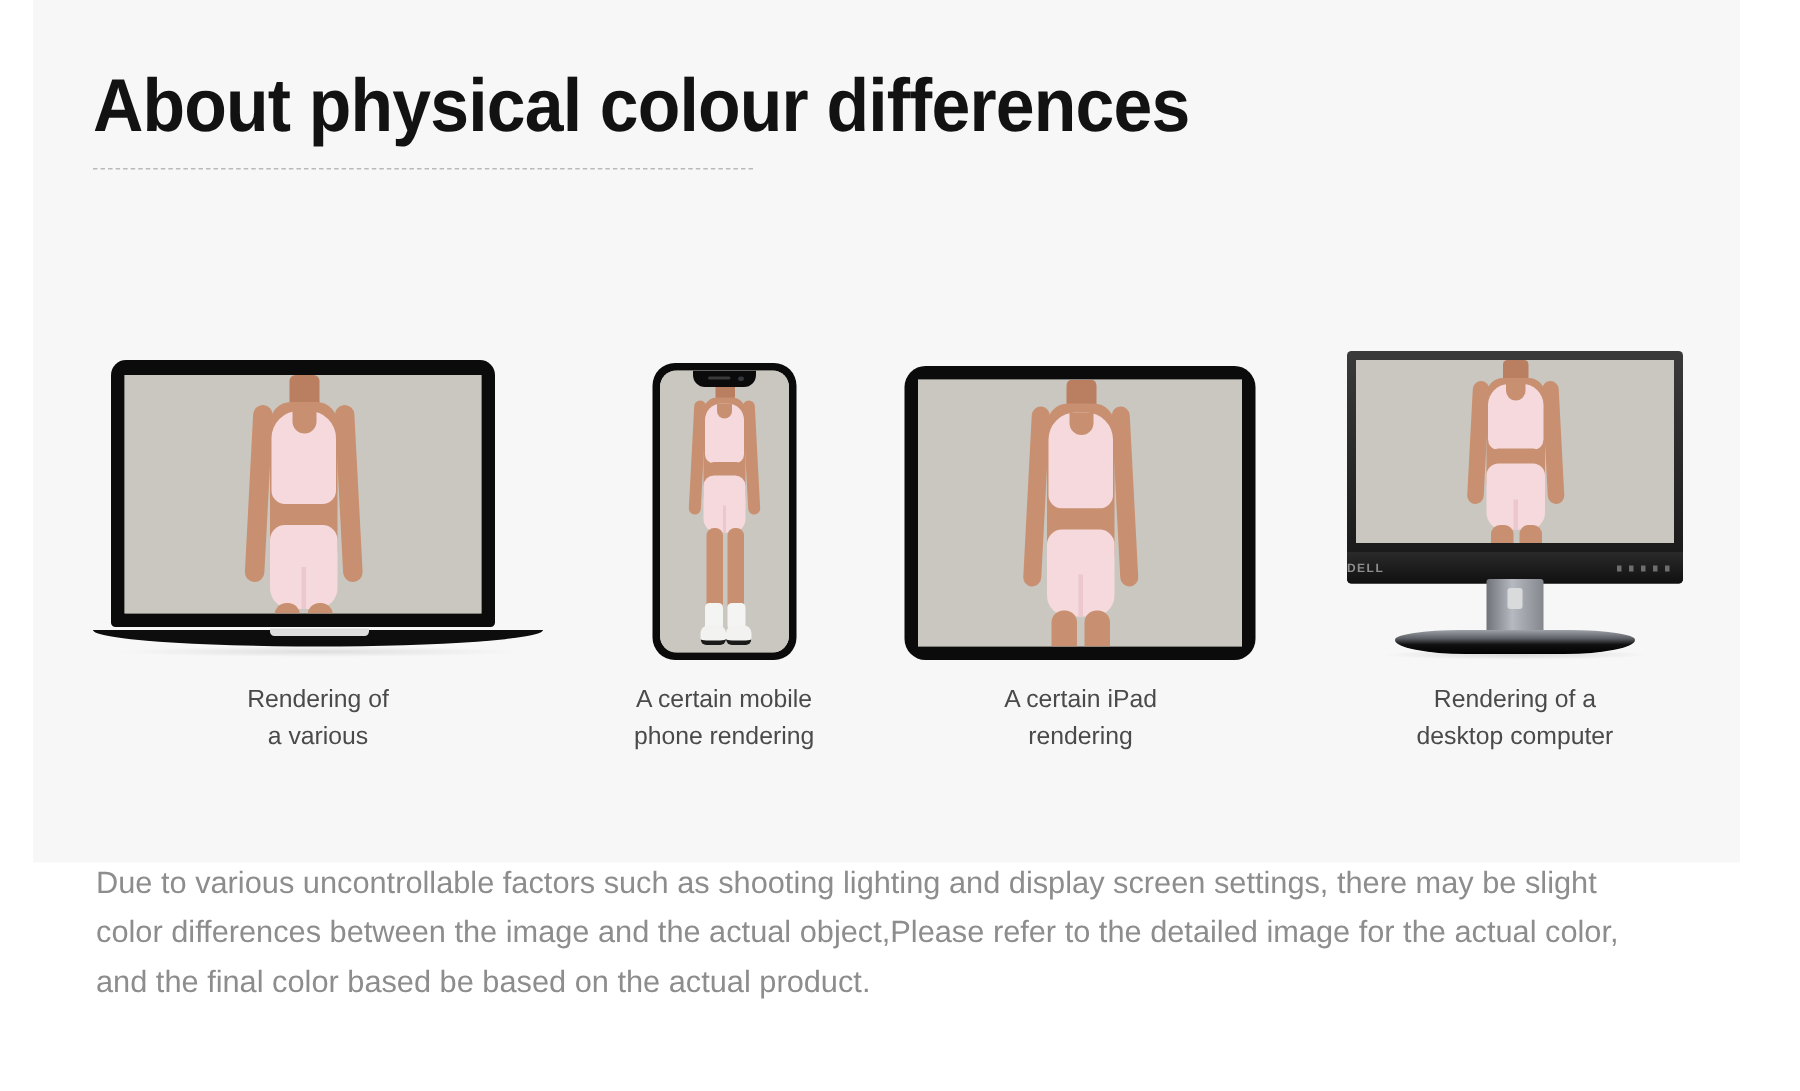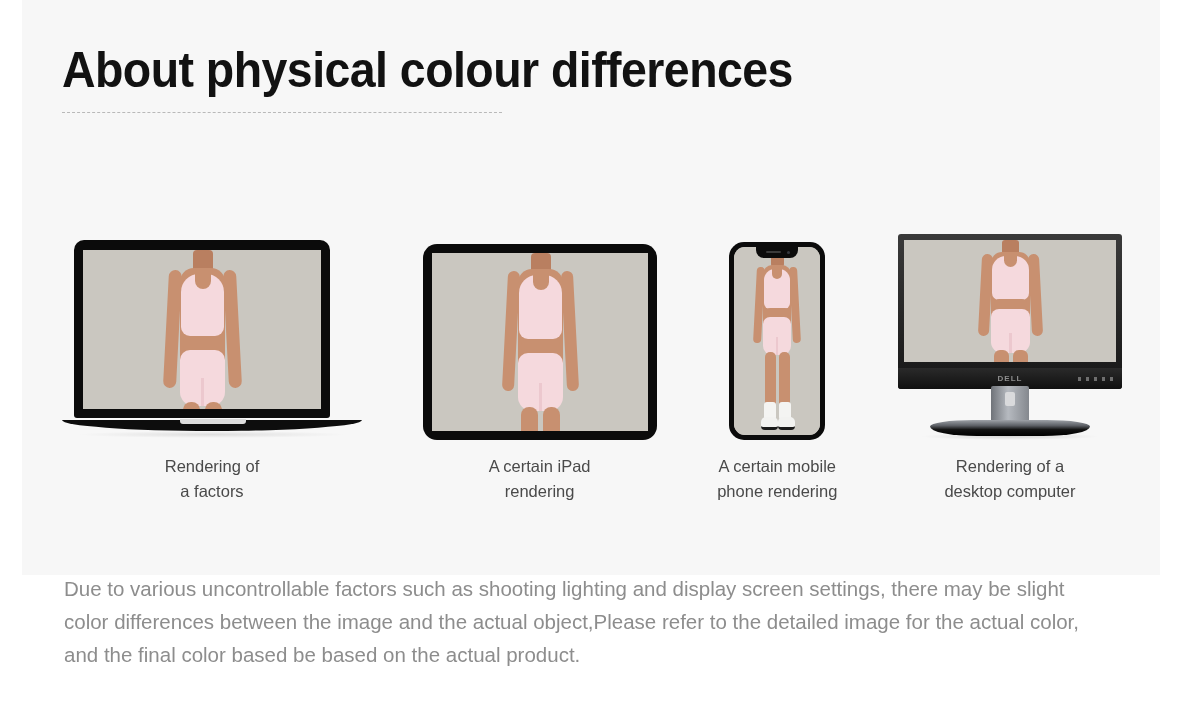--- a/index.html
+++ b/index.html
@@ -217,21 +217,21 @@
     background: #cac7c0;
   }
   .monitor-chin {
     position: absolute;
     left: 0; bottom: 0;
     width: 224px; height: 21px;
     background: linear-gradient(#2a2a2a, #101010);
     border-radius: 0 0 3px 3px;
     display: flex;
     align-items: center;
-    justify-content: center;
+    justify-content: flex-start;
   }
   .dell-logo {
     font-size: 8px;
     letter-spacing: 1px;
     font-weight: 700;
     color: #8e8e8e;
     font-family: "Liberation Sans", sans-serif;
   }
   .monitor-buttons {
     position: absolute;
@@ -341,49 +341,21 @@
                   </div>
                 </div>
               </div>
             </div>
             <div class="laptop-base"></div>
             <div class="laptop-notch"></div>
             <div class="laptop-shadow"></div>
           </div>
         </div>
         <div class="device-caption">Rendering of
-a factors</div>
-      </div>
-
-      <div class="device-cell">
-        <div class="device-stage">
-          <div class="tablet">
-            <div class="tablet-body">
-              <div class="tablet-screen">
-                <div class="photo">
-                  <div class="model" style="width:106px;height:100%;">
-                    <div class="m-neck skin-d" style="left:44px;top:0;width:20px;height:20px;border-radius:4px;"></div>
-                    <div class="m-arm-l skin" style="left:18px;top:18px;width:12px;height:120px;border-radius:8px;transform:rotate(3deg);"></div>
-                    <div class="m-arm-r skin" style="left:77px;top:18px;width:12px;height:120px;border-radius:8px;transform:rotate(-3deg);"></div>
-                    <div class="m-torso skin" style="left:31px;top:16px;width:45px;height:114px;border-radius:14px;"></div>
-                    <div class="m-top pink" style="left:32px;top:22px;width:43px;height:64px;border-radius:18px 18px 9px 9px;"></div>
-                    <div class="m-top" style="left:46px;top:22px;width:16px;height:15px;border-radius:0 0 9px 9px;background:#c89070;"></div>
-                    <div class="m-midriff skin" style="left:34px;top:86px;width:39px;height:16px;border-radius:6px;"></div>
-                    <div class="m-shorts pink" style="left:31px;top:100px;width:45px;height:58px;border-radius:10px 10px 14px 14px;"></div>
-                    <div class="m-shorts pink-d" style="left:52px;top:130px;width:3px;height:28px;"></div>
-                    <div class="m-leg-l skin" style="left:34px;top:154px;width:17px;height:58px;border-radius:8px;"></div>
-                    <div class="m-leg-r skin" style="left:56px;top:154px;width:17px;height:58px;border-radius:8px;"></div>
-                  </div>
-                </div>
-              </div>
-            </div>
-          </div>
-        </div>
-        <div class="device-caption">A certain iPad
-rendering</div>
+a various</div>
       </div>
 
       <div class="device-cell">
         <div class="device-stage">
           <div class="phone">
             <div class="phone-body">
               <div class="phone-screen">
                 <div class="phone-notch">
                   <span class="notch-speaker"></span>
                   <span class="notch-cam"></span>
@@ -406,20 +378,48 @@
                     <div class="m-shoe-l" style="left:15px;top:170px;width:17px;height:13px;background:#f2f2f0;border-radius:5px 5px 4px 4px;border-bottom:3px solid #1a1a1a;box-sizing:border-box;"></div>
                     <div class="m-shoe-r" style="left:32px;top:170px;width:17px;height:13px;background:#f2f2f0;border-radius:5px 5px 4px 4px;border-bottom:3px solid #1a1a1a;box-sizing:border-box;"></div>
                   </div>
                 </div>
               </div>
             </div>
           </div>
         </div>
         <div class="device-caption">A certain mobile
 phone rendering</div>
+      </div>
+
+      <div class="device-cell">
+        <div class="device-stage">
+          <div class="tablet">
+            <div class="tablet-body">
+              <div class="tablet-screen">
+                <div class="photo">
+                  <div class="model" style="width:106px;height:100%;">
+                    <div class="m-neck skin-d" style="left:44px;top:0;width:20px;height:20px;border-radius:4px;"></div>
+                    <div class="m-arm-l skin" style="left:18px;top:18px;width:12px;height:120px;border-radius:8px;transform:rotate(3deg);"></div>
+                    <div class="m-arm-r skin" style="left:77px;top:18px;width:12px;height:120px;border-radius:8px;transform:rotate(-3deg);"></div>
+                    <div class="m-torso skin" style="left:31px;top:16px;width:45px;height:114px;border-radius:14px;"></div>
+                    <div class="m-top pink" style="left:32px;top:22px;width:43px;height:64px;border-radius:18px 18px 9px 9px;"></div>
+                    <div class="m-top" style="left:46px;top:22px;width:16px;height:15px;border-radius:0 0 9px 9px;background:#c89070;"></div>
+                    <div class="m-midriff skin" style="left:34px;top:86px;width:39px;height:16px;border-radius:6px;"></div>
+                    <div class="m-shorts pink" style="left:31px;top:100px;width:45px;height:58px;border-radius:10px 10px 14px 14px;"></div>
+                    <div class="m-shorts pink-d" style="left:52px;top:130px;width:3px;height:28px;"></div>
+                    <div class="m-leg-l skin" style="left:34px;top:154px;width:17px;height:58px;border-radius:8px;"></div>
+                    <div class="m-leg-r skin" style="left:56px;top:154px;width:17px;height:58px;border-radius:8px;"></div>
+                  </div>
+                </div>
+              </div>
+            </div>
+          </div>
+        </div>
+        <div class="device-caption">A certain iPad
+rendering</div>
       </div>
 
       <div class="device-cell">
         <div class="device-stage">
           <div class="monitor">
             <div class="monitor-panel">
               <div class="monitor-screen">
                 <div class="photo">
                   <div class="model" style="width:92px;height:100%;">
                     <div class="m-neck skin-d" style="left:38px;top:0;width:17px;height:15px;border-radius:3px;"></div>

